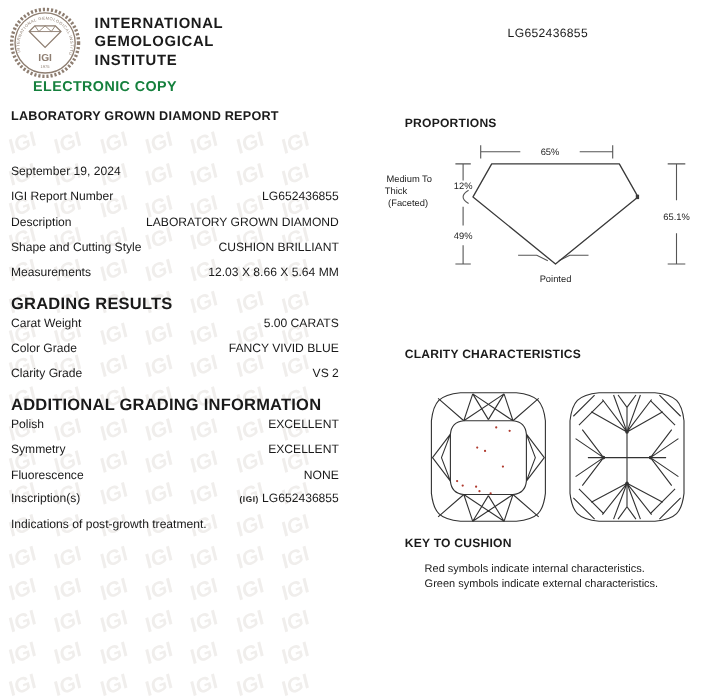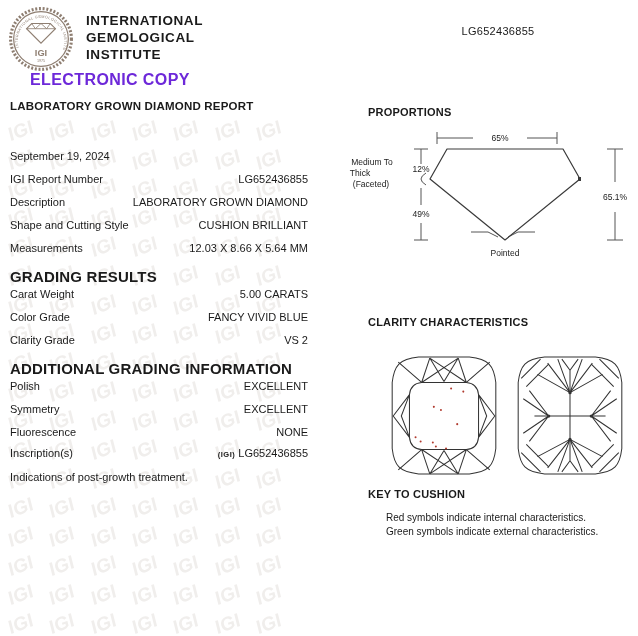--- a/index.html
+++ b/index.html
@@ -6,21 +6,21 @@
   .page{position:relative;width:638px;height:636px;background:#fff;overflow:hidden;
         font-family:"Liberation Sans",sans-serif;color:#1a1a1a;}
   
   .wm{position:absolute;left:0;top:116px;width:324px;height:520px;overflow:hidden;z-index:0;
       display:flex;flex-wrap:wrap;align-content:flex-start;}
   .wm span{display:inline-block;font-weight:bold;font-size:19px;line-height:21px;color:#f0eeec;
       transform:rotate(-20deg) skewX(-6deg);margin:4px 8px;user-select:none;}
   
   .seal{position:absolute;left:8px;top:6px;width:66px;height:66px;z-index:2;}
   .org{position:absolute;left:86px;top:12px;font-size:13.5px;font-weight:bold;letter-spacing:.6px;line-height:17px;z-index:2;}
-  .ecopy{position:absolute;left:30px;top:71px;font-size:16px;font-weight:bold;letter-spacing:.4px;color:#6d28d9;z-index:2;}
+  .ecopy{position:absolute;left:30px;top:71px;font-size:13px;font-weight:bold;letter-spacing:.4px;color:#15803d;z-index:2;}
   .verify{position:absolute;left:378px;top:25px;width:240px;text-align:center;z-index:2;}
   .verify .num{font-size:11px;letter-spacing:.3px;}
   .verify .sub{font-size:9.5px;margin-top:4px;}
   
   .left{position:absolute;left:10px;top:100px;width:298px;z-index:1;}
   .doc-title{font-weight:bold;font-size:11.5px;letter-spacing:.2px;}
   .fields{margin-top:38px;}
   .row{display:flex;justify-content:space-between;align-items:baseline;height:23px;font-size:11px;}
   .row .lbl{white-space:nowrap;}
   .row .val{white-space:nowrap;text-align:right;}

